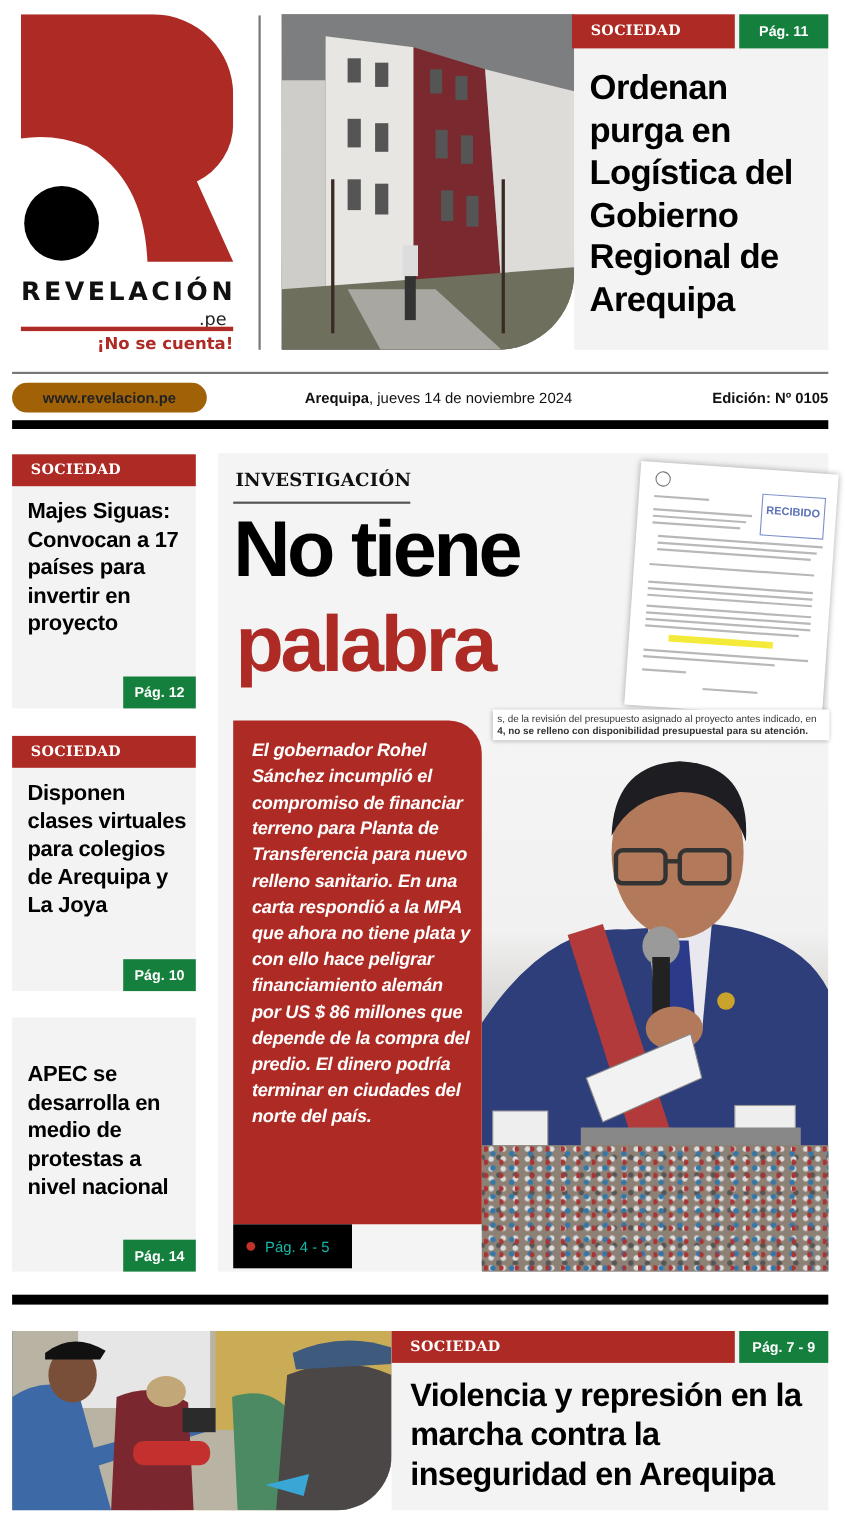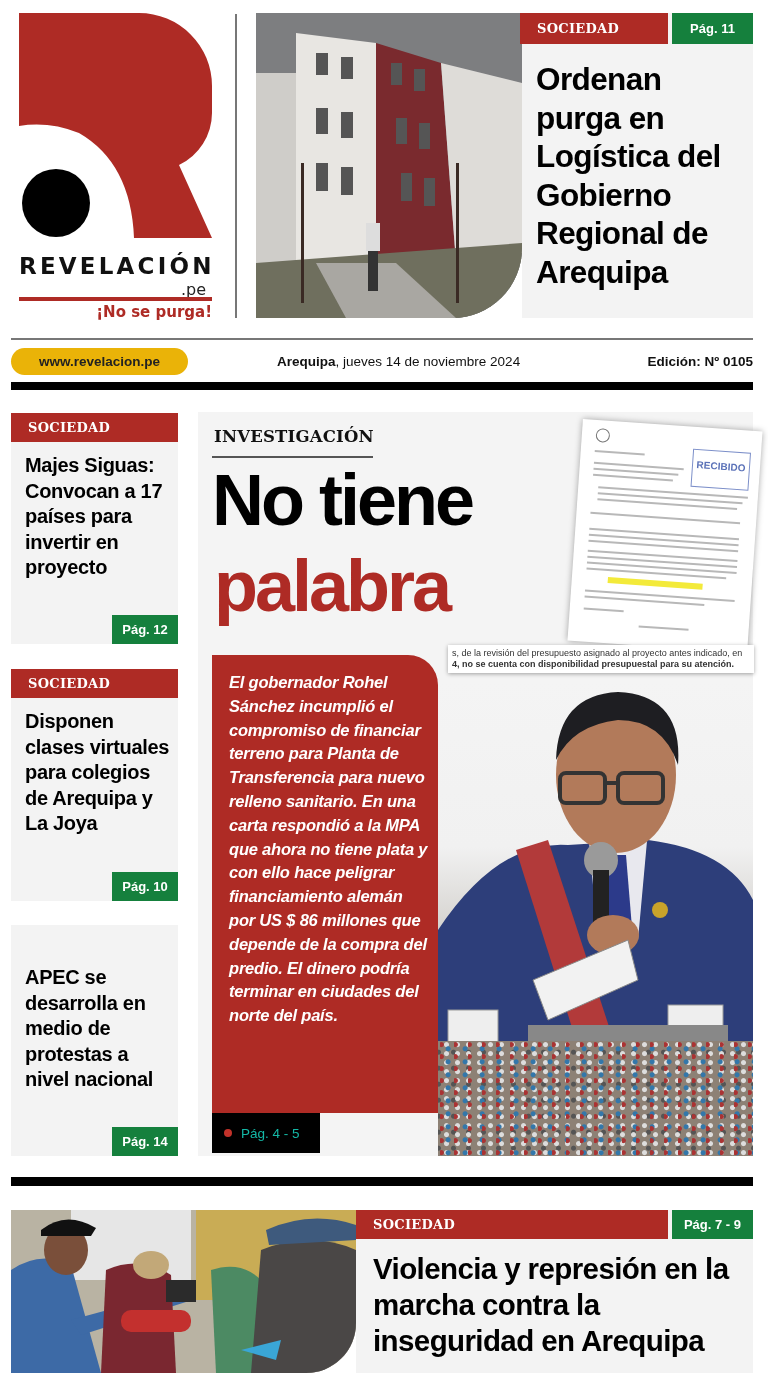--- a/index.html
+++ b/index.html
@@ -21,21 +21,21 @@
   .top-photo { left: 256px; top: 13px; width: 266px; height: 305px; border-bottom-right-radius: 70px; overflow: hidden; background: linear-gradient(180deg, #6e6f72 0%, #9b9c9e 35%, #8a8b86 70%, #5d5c55 100%); }
   .top-story-panel { left: 522px; top: 13px; width: 231px; height: 305px; background: #f3f3f3; }
   .tag-red { background: #ae2b25; color: #fff; font-family: "DejaVu Serif", serif; font-weight: bold; font-size: 13px; letter-spacing: 0.3px; display: flex; align-items: center; padding-left: 17px; }
   .tag-black { background: #15803d; color: #fff; font-weight: bold; font-size: 13px; display: flex; align-items: center; justify-content: center; font-family: "Liberation Sans", sans-serif; }
   .top-tag { left: 520px; top: 13px; width: 148px; height: 31px; }
   .top-pag { left: 672px; top: 13px; width: 81px; height: 31px; }
   .top-title { left: 536px; top: 60px; width: 215px; font-size: 31.5px; font-weight: bold; line-height: 38.5px; letter-spacing: -0.6px; }
 
   
   .hrule-thin { left: 11px; top: 338px; width: 742px; height: 2px; background: #777; }
-  .url-pill { left: 11px; top: 348px; width: 177px; height: 27px; border-radius: 14px; background: #eab308; font-size: 13.5px; font-weight: bold; color: #222; display: flex; align-items: center; justify-content: center; }
+  .url-pill { left: 11px; top: 348px; width: 177px; height: 27px; border-radius: 14px; background: #a16207; font-size: 13.5px; font-weight: bold; color: #222; display: flex; align-items: center; justify-content: center; }
   .dateline { left: 277px; top: 354px; font-size: 13.5px; color: #111; white-space: nowrap; }
   .dateline b { font-weight: bold; }
   .edition { right: 15px; top: 354px; font-size: 13.5px; font-weight: bold; color: #111; white-space: nowrap; }
   .hrule-thick { left: 11px; top: 382px; width: 742px; height: 8px; background: #000; }
 
   
   .card { left: 11px; width: 167px; background: #f3f3f3; }
   .card .tag-red { position: absolute; left: 0; top: 0; width: 167px; height: 29px; padding-left: 17px; font-size: 13px; }
   .card .card-title { position: absolute; left: 14px; top: 40px; width: 150px; font-size: 20px; font-weight: bold; line-height: 25.5px; letter-spacing: -0.3px; }
   .card .tag-black { position: absolute; right: 0; bottom: 0; width: 66px; height: 29px; font-size: 13px; }
@@ -90,21 +90,21 @@
 <body>
 
 <div class="abs logo">
   <svg width="193" height="240" viewBox="0 0 193 240">
     <path d="M0 0 H120 A73 73 0 0 1 193 73 V100 A58 58 0 0 1 160 152 L193 225 H115 Q112 150 60 120 Q30 108 0 113 Z" fill="#ae2b25"></path>
     <circle cx="37" cy="190" r="34" fill="#000"></circle>
   </svg>
   <div class="logo-word">REVELACIÓN</div>
   <div class="logo-dotpe">.pe</div>
   <div class="logo-rule"></div>
-  <div class="logo-slogan">¡No se purga!</div>
+  <div class="logo-slogan">¡No se cuenta!</div>
 </div>
 
 <div class="abs vrule"></div>
 
 <div class="abs top-photo">
   <svg width="266" height="305" viewBox="0 0 266 305">
     <rect x="0" y="0" width="266" height="305" fill="#7d7e80"></rect>
     <polygon points="40,20 120,30 120,270 40,260" fill="#e8e6e2"></polygon>
     <polygon points="120,30 185,50 200,250 120,270" fill="#7a2a2e"></polygon>
     <polygon points="185,50 266,70 266,240 200,250" fill="#dedcd8"></polygon>
@@ -219,21 +219,21 @@
   <div class="doc-line" style="top:142px;width:150px"></div>
   <div class="doc-line" style="top:148px;width:140px"></div>
   <div class="doc-highlight"></div>
   <div class="doc-line" style="top:170px;width:150px"></div>
   <div class="doc-line" style="top:176px;width:120px"></div>
   <div class="doc-line" style="top:188px;width:40px"></div>
   <div class="doc-line" style="top:202px;width:50px;left:70px"></div>
 </div>
 <div class="abs doc-quote">
   <div>s, de la revisión del presupuesto asignado al proyecto antes indicado, en</div>
-  <div class="q2">4, no se cuenta con disponibilidad presupuestal para su atención.</div>
+  <div class="q2">4, no se relleno con disponibilidad presupuestal para su atención.</div>
 </div>
 
 <div class="abs summary">El gobernador Rohel Sánchez incumplió el compromiso de financiar terreno para Planta de Transferencia para nuevo relleno sanitario. En una carta respondió a la MPA que ahora no tiene plata y con ello hace peligrar financiamiento alemán por US $ 86 millones que depende de la compra del predio. El dinero podría terminar en ciudades del norte del país.</div>
 <div class="abs pag-main">
   <span class="dot"></span>
   <span>Pág. 4 - 5</span>
 </div>
 
 <div class="abs hrule-thick-2"></div>
 

